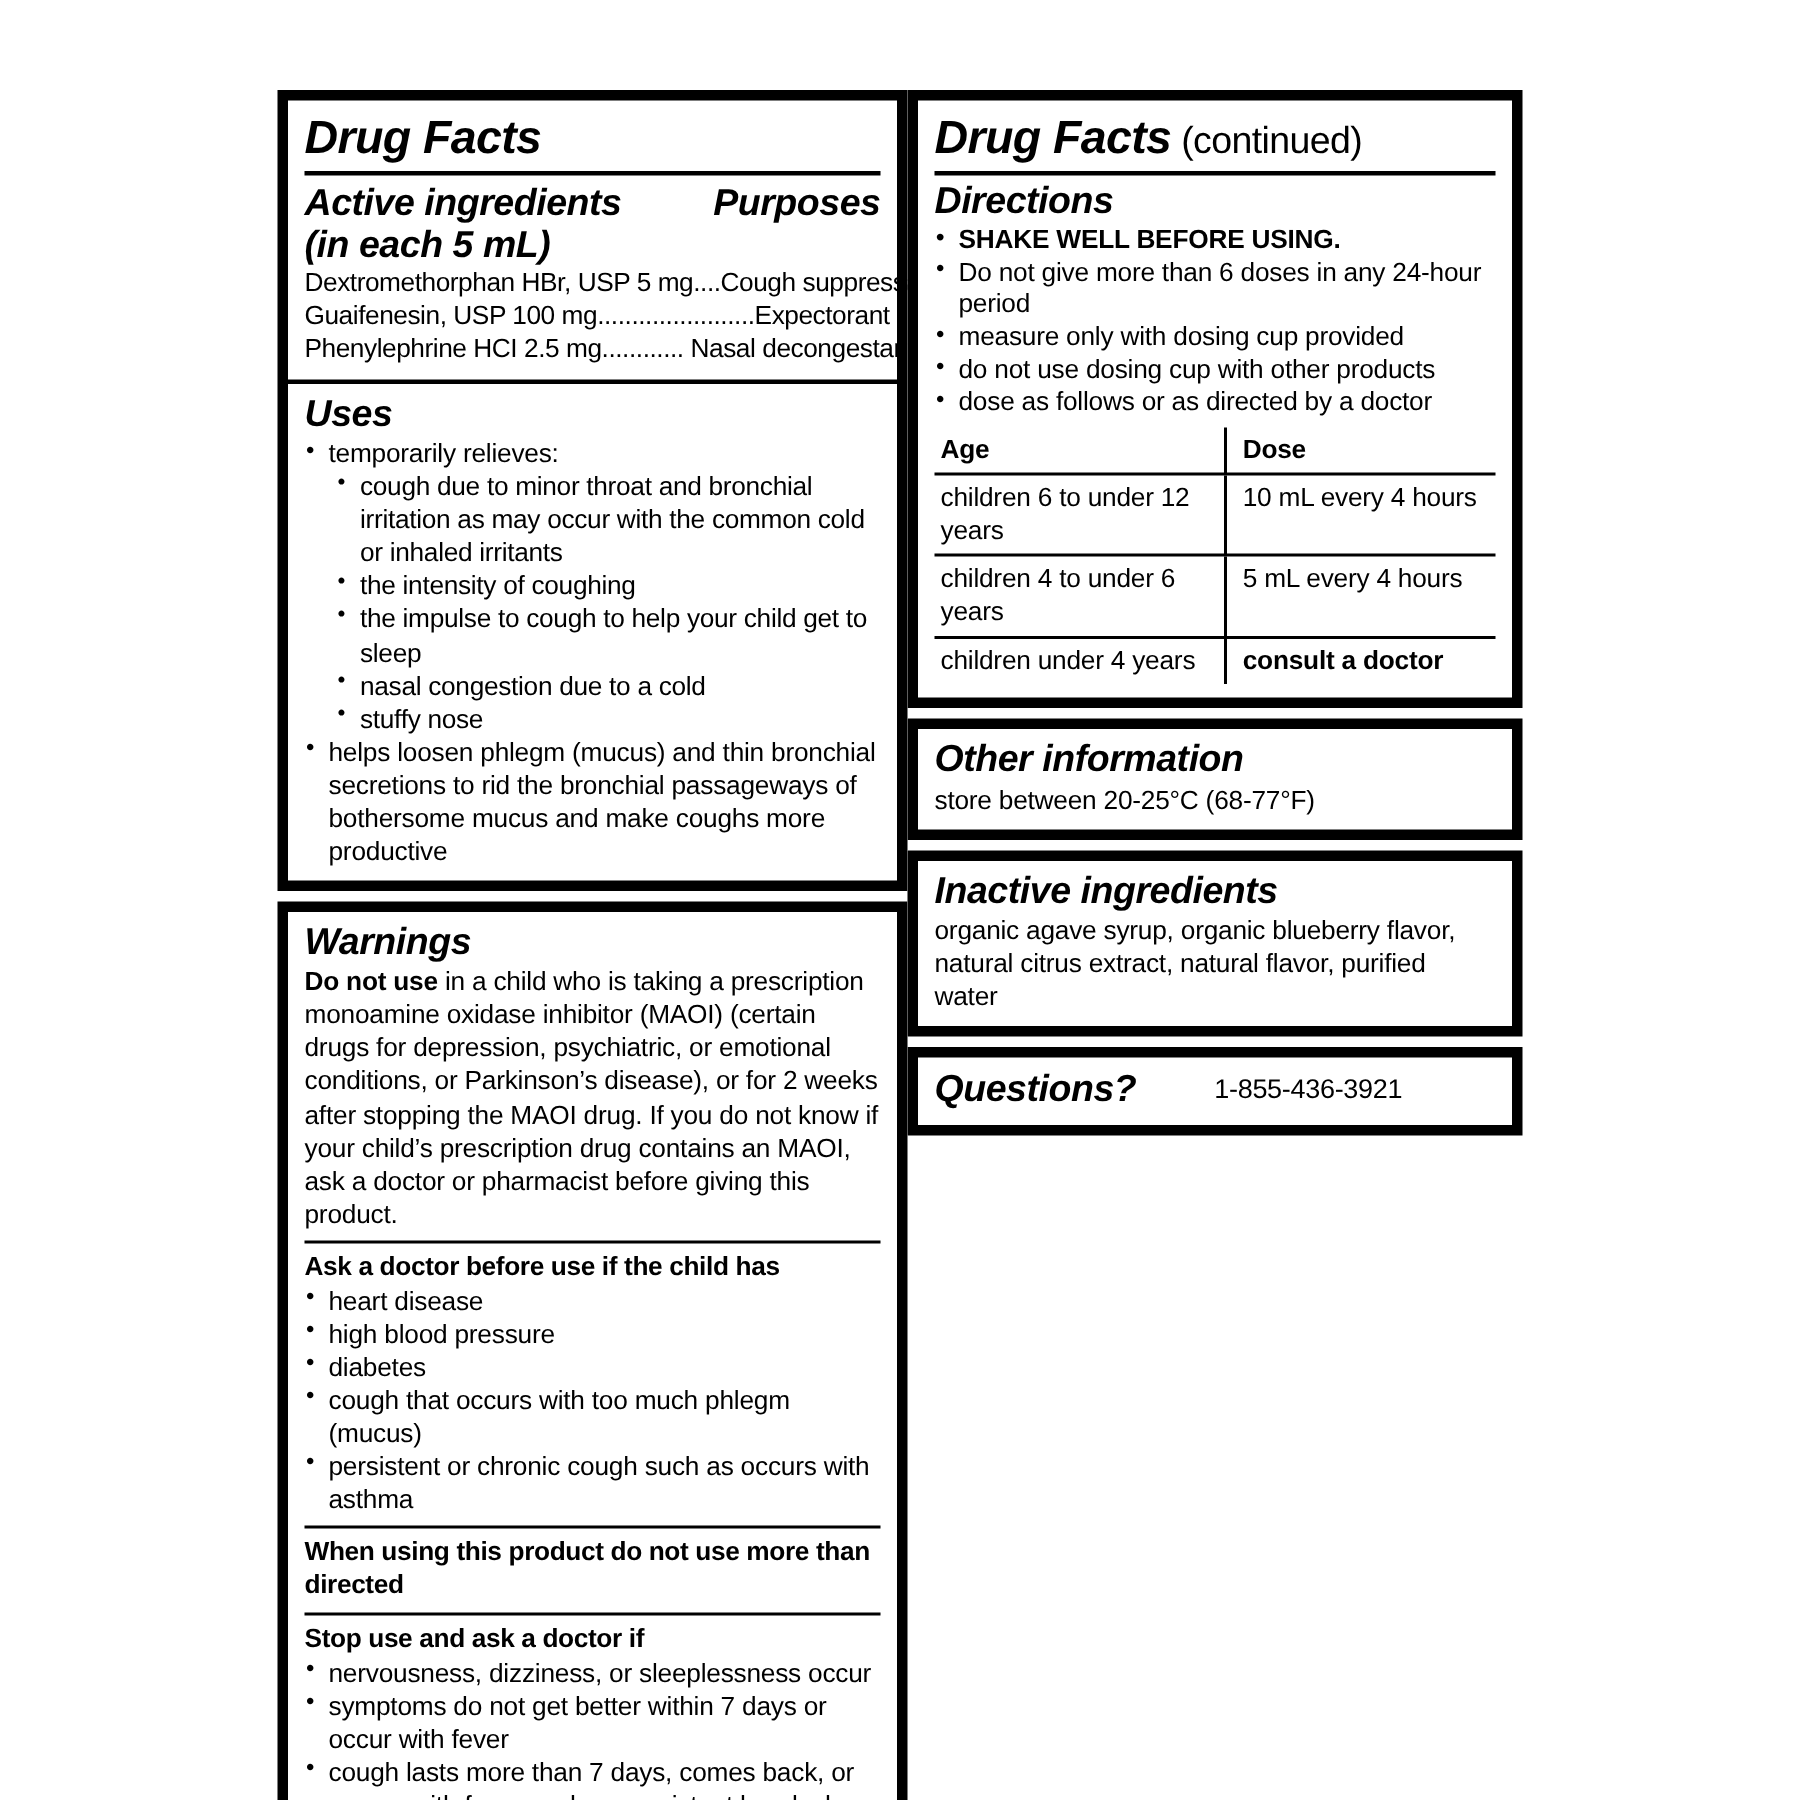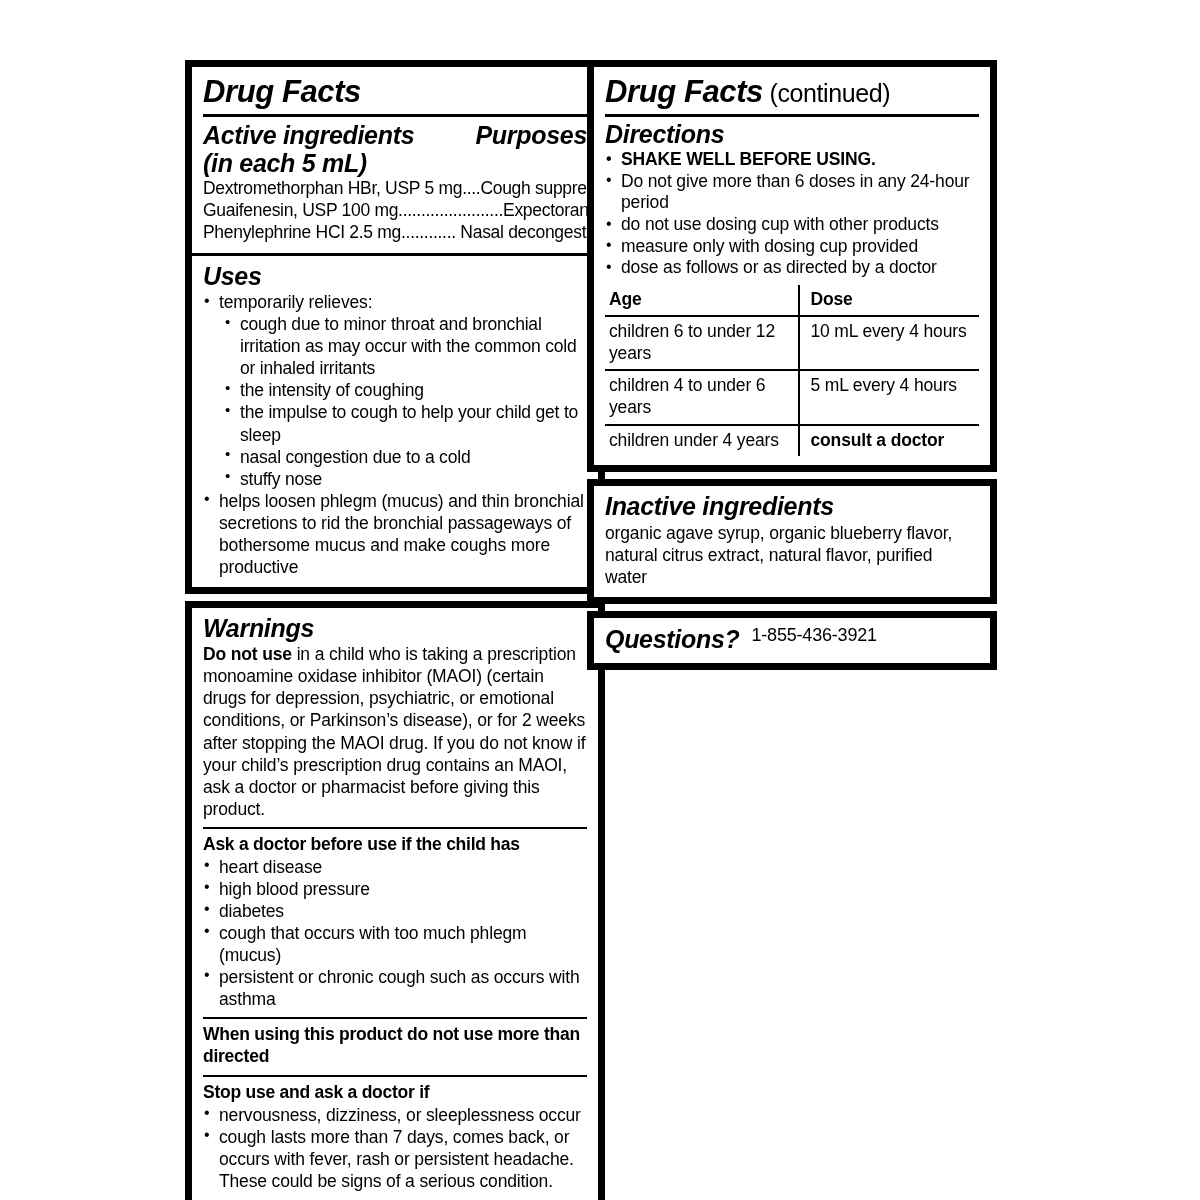--- a/index.html
+++ b/index.html
@@ -21,21 +21,21 @@
 
   
   .col-left {
     position: absolute;
     left: 185px;
     top: 60px;
     width: 420px;
   }
   .col-right {
     position: absolute;
-    left: 587px;
+    left: 605px;
     top: 60px;
     width: 410px;
   }
 
   
   .panel {
     border: 7px solid #000;
     background: #ffffff;
     padding: 0;
   }
@@ -178,21 +178,22 @@
   
   .sub-head {
     font-size: 17.5px;
     font-weight: bold;
     letter-spacing: -0.25px;
     line-height: 1.25;
   }
 
   .q-row {
     display: flex;
-    align-items: flex-start;
+    align-items: center;
+    gap: 40px;
   }
   .q-row .q-head {
     font-size: 25px;
     font-weight: bold;
     font-style: italic;
     letter-spacing: -0.3px;
   }
   .q-row .q-num {
     font-size: 18px;
     letter-spacing: -0.2px;
@@ -265,41 +266,42 @@
 
         <div class="rule-thin"></div>
 
         <div class="sub-head">When using this product do not use more than directed</div>
 
         <div class="rule-thin"></div>
 
         <div class="sub-head">Stop use and ask a doctor if</div>
         <ul class="bl">
           <li>nervousness, dizziness, or sleeplessness occur</li>
+          <li>symptoms do not get better within 7 days or occur with fever</li>
           <li>cough lasts more than 7 days, comes back, or occurs with fever, rash or persistent headache. These could be signs of a serious condition.</li>
         </ul>
 
       </div>
     </div>
 
   </div>
 
   <div class="col-right">
 
     <div class="panel">
       <div class="pad">
         <div class="title-main"><span>Drug Facts</span><span class="reg"> (continued)</span></div>
         <div class="rule-thick"></div>
 
         <div class="sect-head">Directions</div>
         <ul class="bl tight">
           <li class="bold-item">SHAKE WELL BEFORE USING.</li>
           <li>Do not give more than 6 doses in any 24-hour period</li>
+          <li>measure only with dosing cup provided</li>
           <li>do not use dosing cup with other products</li>
-          <li>measure only with dosing cup provided</li>
           <li>dose as follows or as directed by a doctor</li>
         </ul>
 
         <table class="dose">
           <thead>
             <tr>
               <th class="h-age">Age</th>
               <th class="cdose">Dose</th>
             </tr>
           </thead>
@@ -314,20 +316,26 @@
             </tr>
             <tr>
               <td>children under 4 years</td>
               <td class="cdose strong">consult a doctor</td>
             </tr>
           </tbody>
         </table>
       </div>
     </div>
 
+    <div class="panel">
+      <div class="pad">
+        <div class="sect-head">Other information</div>
+        <div class="body-txt">store between 20-25°C (68-77°F)</div>
+      </div>
+    </div>
 
     <div class="panel">
       <div class="pad">
         <div class="sect-head">Inactive ingredients</div>
         <div class="body-txt">organic agave syrup, organic blueberry flavor, natural citrus extract, natural flavor, purified water</div>
       </div>
     </div>
 
     <div class="panel">
       <div class="pad q-row">

